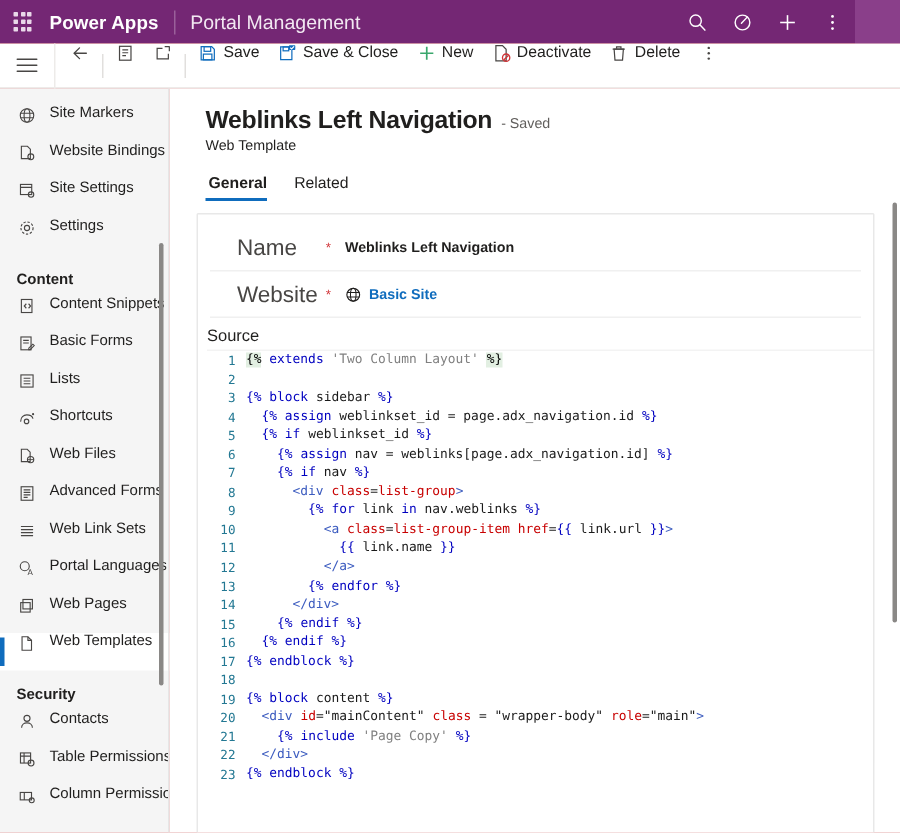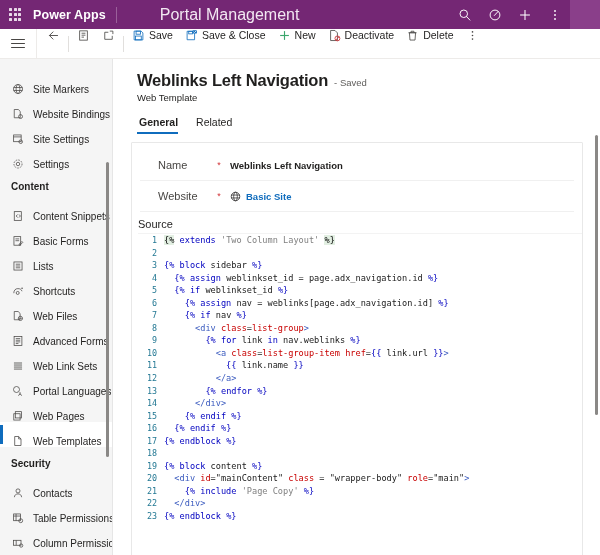--- a/index.html
+++ b/index.html
@@ -16,21 +16,21 @@
   
   .topbar {
     position: absolute; top:0; left:0; width:600px; height:29px;
     background:#742774; display:flex; align-items:center;
   }
   .waffle { width:30px; display:flex; align-items:center; justify-content:center; }
   .waffle-grid { display:grid; grid-template-columns:repeat(3,3px); grid-template-rows:repeat(3,3px); gap:1.6px; }
   .waffle-grid i { width:3px; height:3px; background:#e9d8e9; border-radius:0.5px; display:block; }
   .brand { color:#fff; font-size:12.5px; font-weight:bold; letter-spacing:.1px; padding-left:3px; }
   .vsep { width:1px; height:16px; background:#9a609a; margin:0 10px; }
-  .appname { color:#f2e8f2; font-size:16px;margin-left:33px; }
+  .appname { color:#f2e8f2; font-size:13px; }
   .topbar-right { margin-left:auto; display:flex; align-items:center; height:29px; }
   .tbtn { width:30px; height:29px; display:flex; align-items:center; justify-content:center; }
   .tbtn svg { display:block; }
   .avatarblock { width:30px; height:29px; background:#8a3f8a; }
 
   
   .cmdbar {
     position:absolute; top:29px; left:0; width:600px; height:30px;
     background:#fff; border-bottom:1px solid #edebe9; display:flex; align-items:center;
   }
@@ -46,21 +46,21 @@
   .cmd .ci { width:13px; height:13px; display:flex; align-items:center; justify-content:center; }
   .cmd-sep { width:1px; height:16px; background:#e1dfdd; margin:0 2px; }
 
   
   .leftnav {
     position:absolute; top:59px; left:0; width:113px; height:496px;
     background:#f5f5f5; overflow:hidden;
   }
   .nav-inner { position:absolute; top:-14px; left:0; width:113px; }
   .nav-item {
-    display:flex; align-items:flex-end; height:25px; padding-left:11px; gap:9px;
+    display:flex; align-items:flex-start; height:25px; padding-left:11px; gap:9px;
     font-size:10px; color:#201f1e; position:relative;
   }
   .nav-item.selected { background:#fff; }
   .nav-item.selected::before {
     content:""; position:absolute; left:0; top:3px; bottom:3px; width:2.5px; background:#0f6cbd;
   }
   .nav-ico { width:13px; height:13px; flex:0 0 13px; display:flex; align-items:center; justify-content:center; }
   .nav-label { overflow:hidden; white-space:nowrap; }
   .nav-group {
     font-size:10px; font-weight:bold; color:#201f1e; padding:11px 0 5px 11px;
@@ -89,21 +89,21 @@
   .tab.active::after {
     content:""; position:absolute; left:0; right:8px; bottom:0; height:2px; background:#0f6cbd;
   }
 
   .card {
     margin:8px 17px 0 18px; border:1px solid #e8e8e8; background:#fff;
     border-radius:1px; height:425px; position:relative; overflow:hidden;
   }
   .field-row { display:flex; align-items:center; height:31px; border-bottom:1px solid #f0f0f0; margin:0 8px; }
   .field-row.first { margin-top:7px; }
-  .field-label { width:68px; font-size:11px; color:#484644; padding-left:18px; }
+  .field-label { width:68px; font-size:15px; color:#484644; padding-left:18px; }
   .req { color:#d13438; font-size:9px; width:22px; text-align:center; }
   .field-value { font-size:9.5px; color:#201f1e; font-weight:bold; display:flex; align-items:center; gap:5px; }
   .field-value.link { color:#0f6cbd; }
 
   .source-label { font-size:11px; color:#201f1e; padding:6px 0 3px 6px; }
 
   
   .editor {
     margin:0 0 0 6px; background:#fff; border-top:1px solid #f3f3f3;
     font-family:"DejaVu Sans Mono", monospace; font-size:8.6px; line-height:12.55px;

